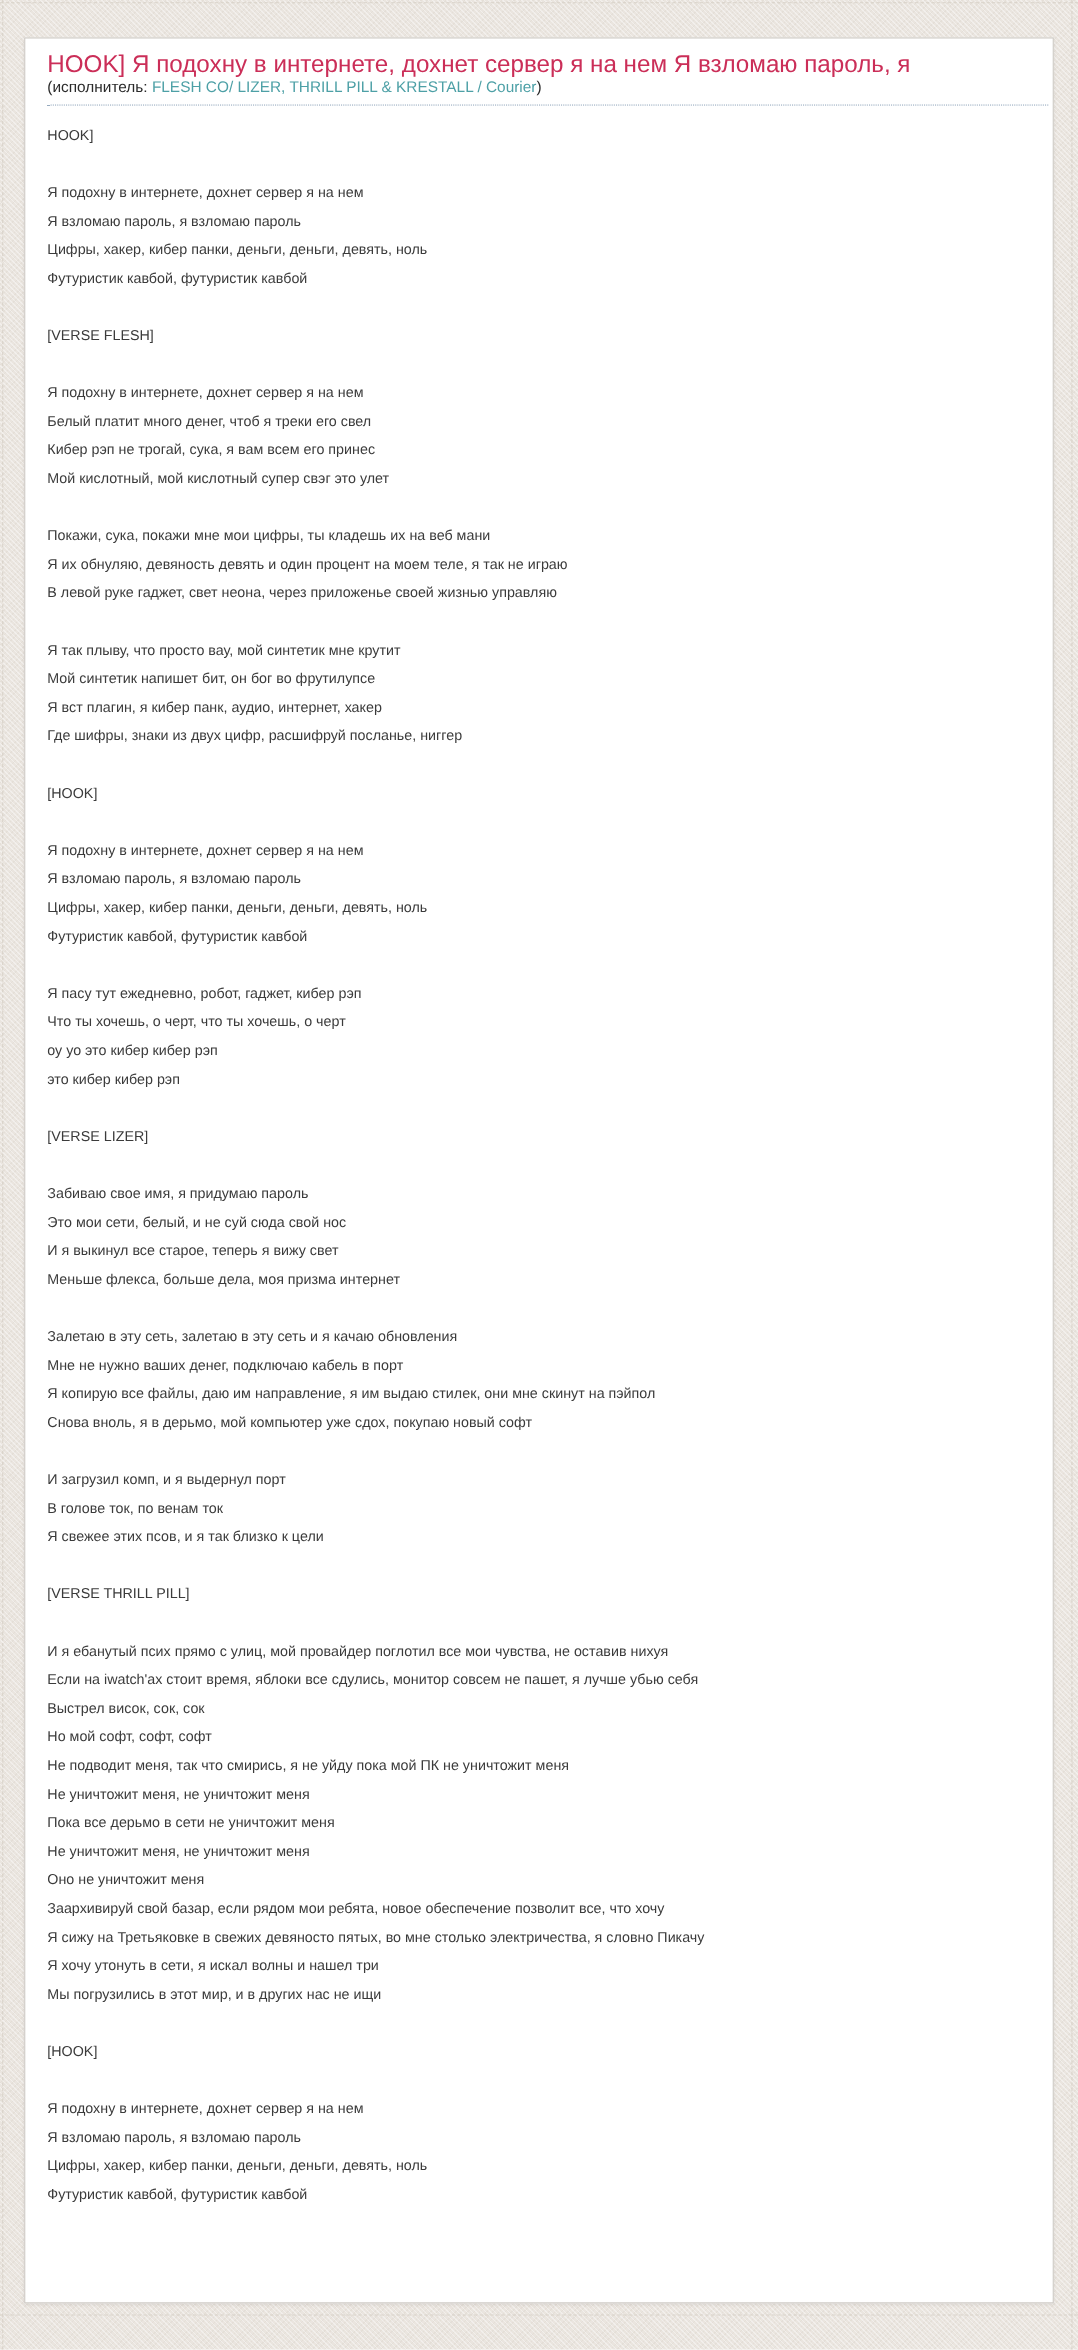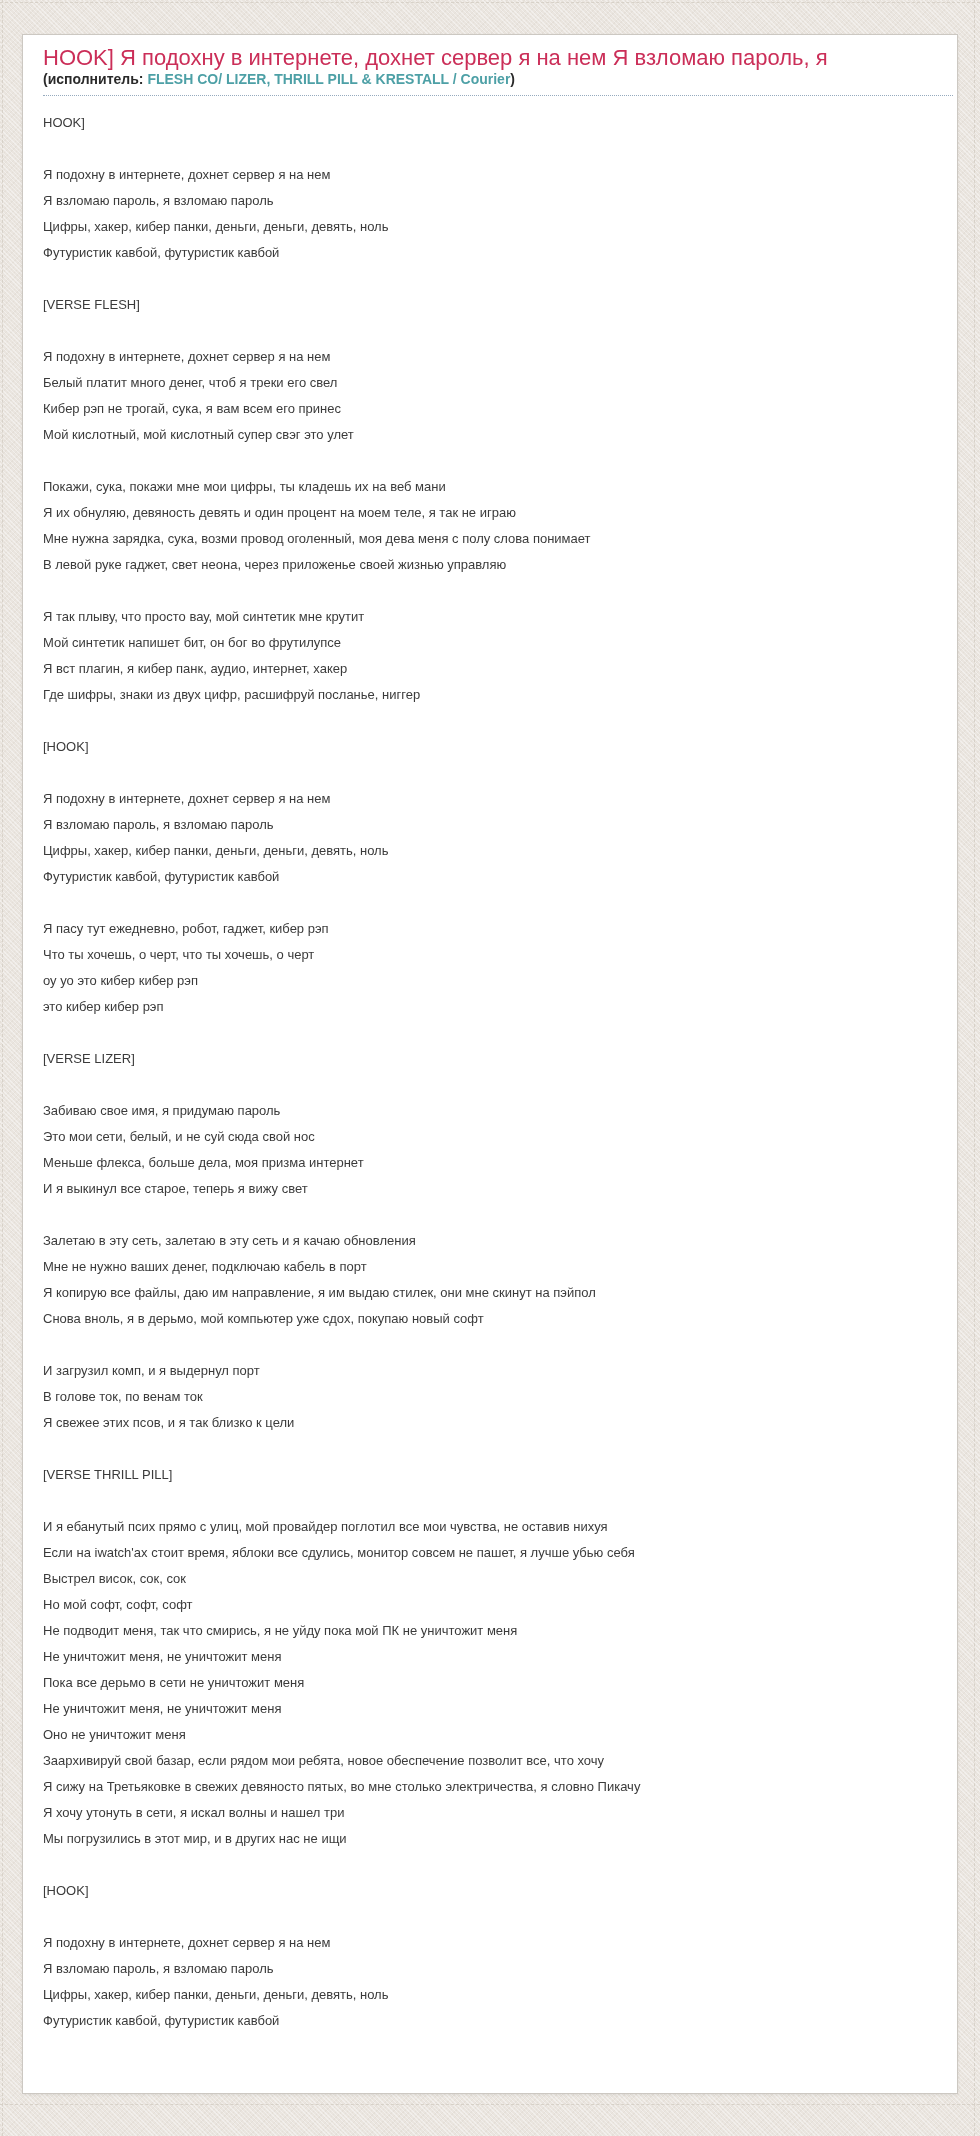--- a/index.html
+++ b/index.html
@@ -39,21 +39,21 @@
     margin-top:12px;
   }
   .song-title{
     margin:0;font-size:22px;line-height:25px;font-weight:400;
     color:var(--title);white-space:nowrap;overflow:hidden;
   }
   .subtitle{
     margin:1px 0 0 0;font-size:14px;line-height:17px;
     color:var(--subtitle-text);
     padding-bottom:7px;border-bottom:1px dotted var(--divider);
-    white-space:nowrap;overflow:hidden;font-weight:bold;
+    white-space:nowrap;overflow:hidden;
   }
   .artist-link{color:var(--artist-link);text-decoration:none;cursor:pointer;}
   .lyrics{margin-top:14px;font-size:13px;color:var(--text);}
   .lyric-line{height:26px;line-height:26px;white-space:nowrap;overflow:hidden;}
 </style>
 </head>
 <body>
 
 <div class="stitch stitch-top"></div>
 <div class="stitch stitch-bottom"></div>
@@ -73,21 +73,20 @@
       <div class="lyric-line">&nbsp;</div>
       <div class="lyric-line">[VERSE FLESH]</div>
       <div class="lyric-line">&nbsp;</div>
       <div class="lyric-line">Я подохну в интернете, дохнет сервер я на нем</div>
       <div class="lyric-line">Белый платит много денег, чтоб я треки его свел</div>
       <div class="lyric-line">Кибер рэп не трогай, сука, я вам всем его принес</div>
       <div class="lyric-line">Мой кислотный, мой кислотный супер свэг это улет</div>
       <div class="lyric-line">&nbsp;</div>
       <div class="lyric-line">Покажи, сука, покажи мне мои цифры, ты кладешь их на веб мани</div>
       <div class="lyric-line">Я их обнуляю, девяность девять и один процент на моем теле, я так не играю</div>
-      <div class="lyric-line">Мне нужна зарядка, сука, возми провод оголенный, моя дева меня с полу слова понимает</div>
       <div class="lyric-line">В левой руке гаджет, свет неона, через приложенье своей жизнью управляю</div>
       <div class="lyric-line">&nbsp;</div>
       <div class="lyric-line">Я так плыву, что просто вау, мой синтетик мне крутит</div>
       <div class="lyric-line">Мой синтетик напишет бит, он бог во фрутилупсе</div>
       <div class="lyric-line">Я вст плагин, я кибер панк, аудио, интернет, хакер</div>
       <div class="lyric-line">Где шифры, знаки из двух цифр, расшифруй посланье, ниггер</div>
       <div class="lyric-line">&nbsp;</div>
       <div class="lyric-line">[HOOK]</div>
       <div class="lyric-line">&nbsp;</div>
       <div class="lyric-line">Я подохну в интернете, дохнет сервер я на нем</div>
@@ -97,22 +96,22 @@
       <div class="lyric-line">&nbsp;</div>
       <div class="lyric-line">Я пасу тут ежедневно, робот, гаджет, кибер рэп</div>
       <div class="lyric-line">Что ты хочешь, о черт, что ты хочешь, о черт</div>
       <div class="lyric-line">оу уо это кибер кибер рэп</div>
       <div class="lyric-line">это кибер кибер рэп</div>
       <div class="lyric-line">&nbsp;</div>
       <div class="lyric-line">[VERSE LIZER]</div>
       <div class="lyric-line">&nbsp;</div>
       <div class="lyric-line">Забиваю свое имя, я придумаю пароль</div>
       <div class="lyric-line">Это мои сети, белый, и не суй сюда свой нос</div>
+      <div class="lyric-line">И я выкинул все старое, теперь я вижу свет</div>
       <div class="lyric-line">Меньше флекса, больше дела, моя призма интернет</div>
-      <div class="lyric-line">И я выкинул все старое, теперь я вижу свет</div>
       <div class="lyric-line">&nbsp;</div>
       <div class="lyric-line">Залетаю в эту сеть, залетаю в эту сеть и я качаю обновления</div>
       <div class="lyric-line">Мне не нужно ваших денег, подключаю кабель в порт</div>
       <div class="lyric-line">Я копирую все файлы, даю им направление, я им выдаю стилек, они мне скинут на пэйпол</div>
       <div class="lyric-line">Снова вноль, я в дерьмо, мой компьютер уже сдох, покупаю новый софт</div>
       <div class="lyric-line">&nbsp;</div>
       <div class="lyric-line">И загрузил комп, и я выдернул порт</div>
       <div class="lyric-line">В голове ток, по венам ток</div>
       <div class="lyric-line">Я свежее этих псов, и я так близко к цели</div>
       <div class="lyric-line">&nbsp;</div>

